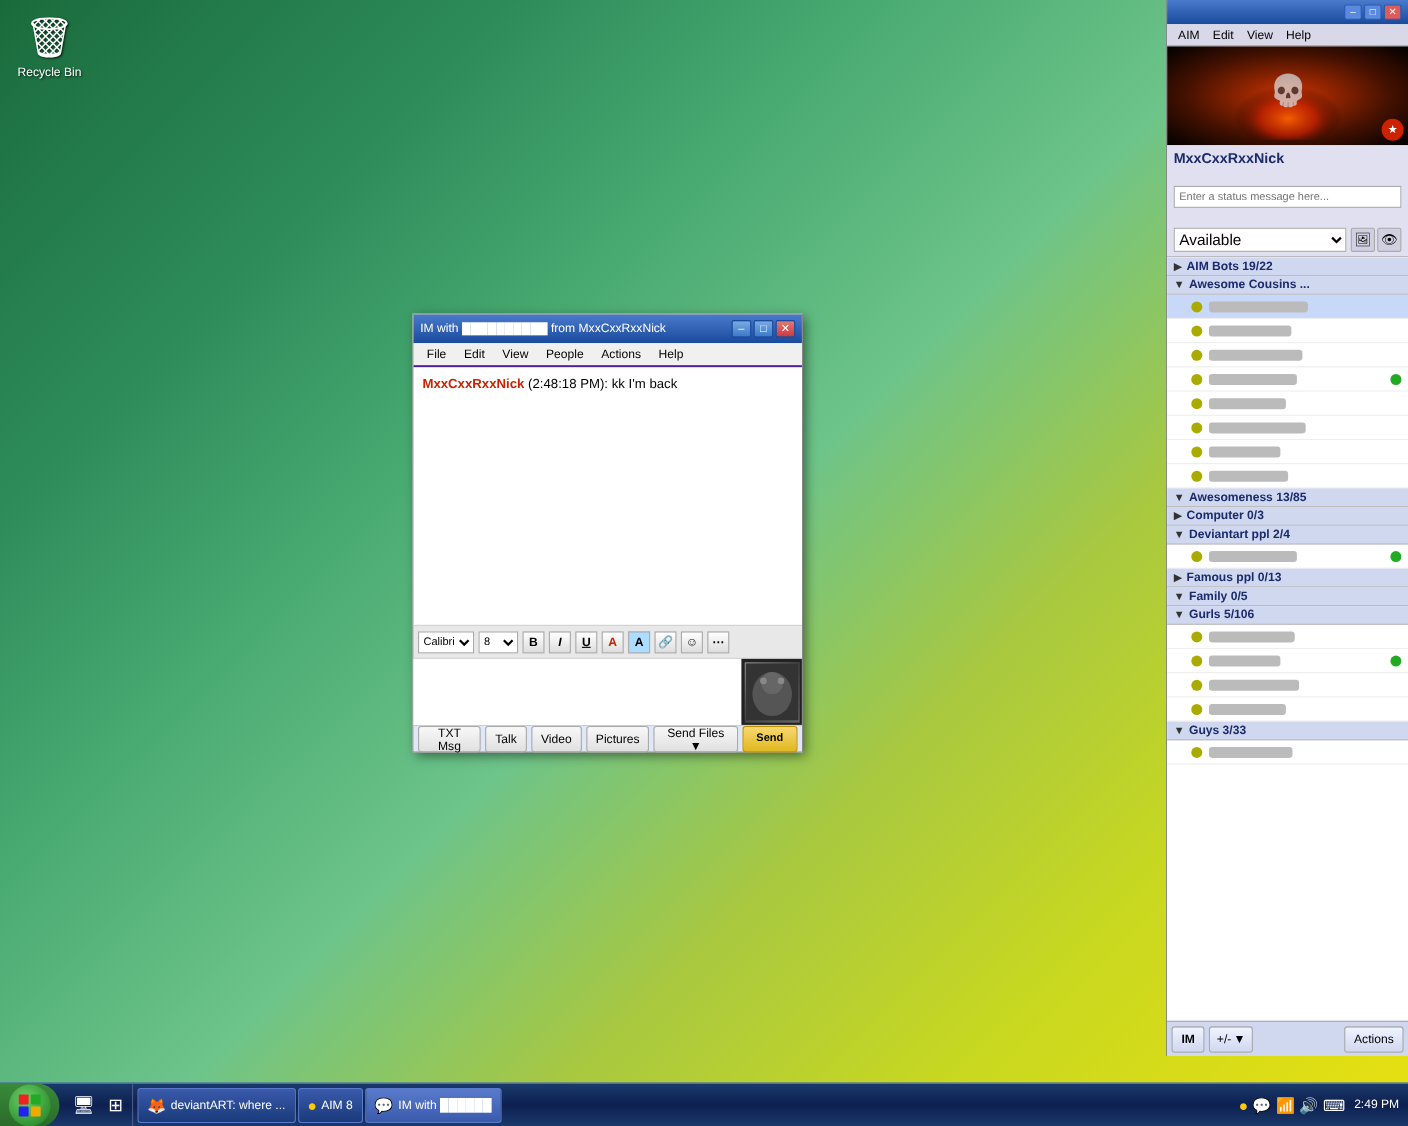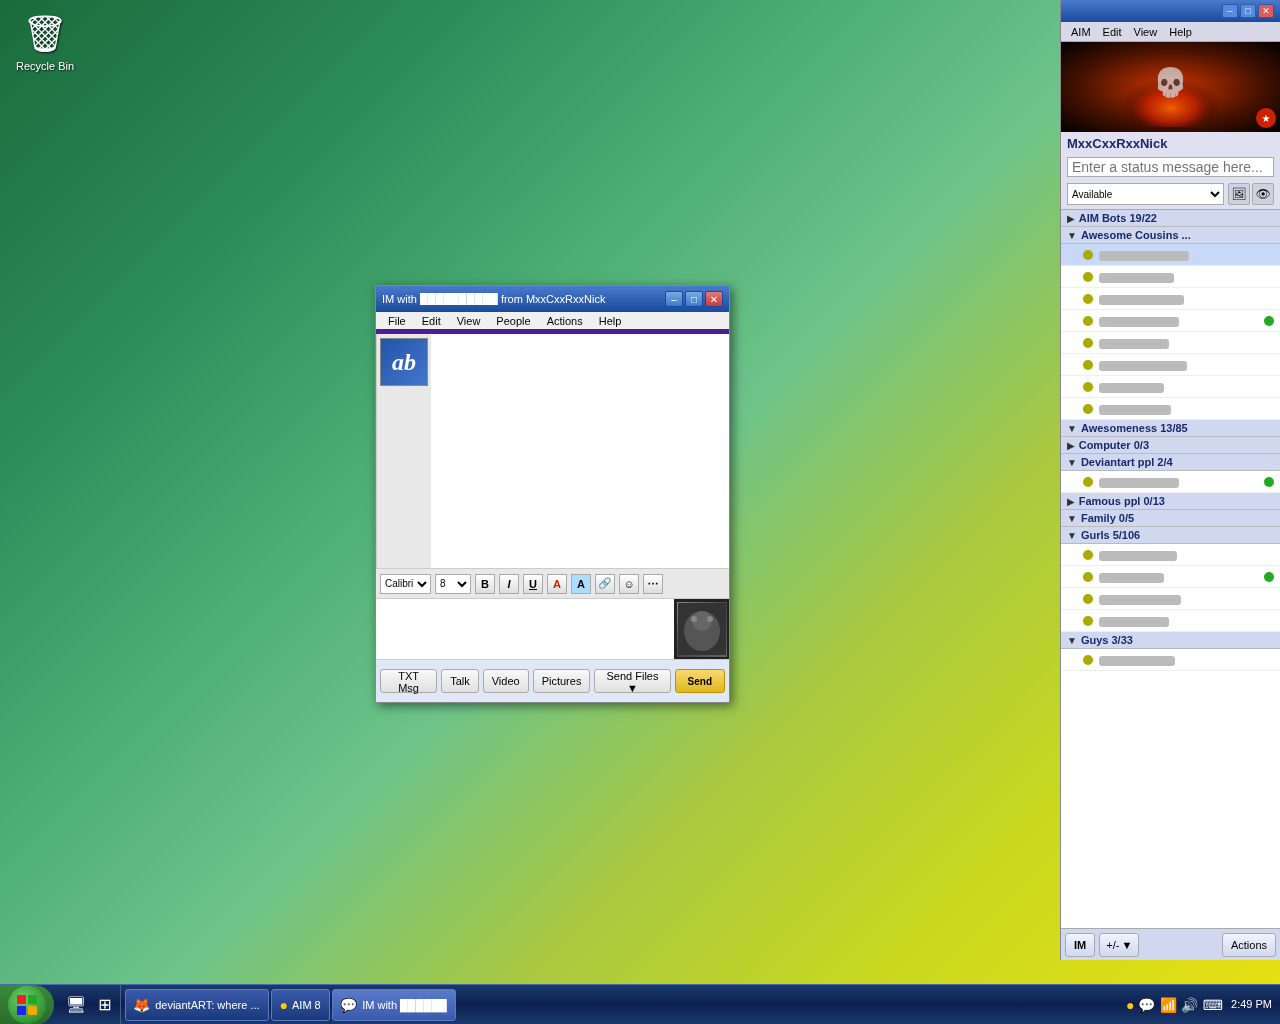--- a/index.html
+++ b/index.html
@@ -179,21 +179,21 @@
       color: white;
     }
     .im-titlebar-btn.close {
       background: linear-gradient(to bottom, #e07a7a 0%, #cb3a3a 100%);
     }
     .im-menubar {
       height: 22px;
       background: #f0f0f0;
       display: flex;
       align-items: center;
-      border-bottom: 5px solid #4c1d95;
+      border-bottom: 2px solid #4c1d95;
       padding: 0 4px;
     }
     .im-menu-item {
       padding: 2px 8px;
       font-size: 11px;
       cursor: pointer;
       color: #000;
     }
     .im-chat-area {
       display: flex;
@@ -295,21 +295,21 @@
       width: 50px;
       height: 55px;
       background: linear-gradient(135deg, #888 0%, #444 50%, #666 100%);
       font-size: 8px;
       color: #ccc;
       display: flex;
       align-items: center;
       justify-content: center;
     }
     .im-bottom-bar {
-      height: 43px;
+      height: 24px;
       background: #e0e8f8;
       display: flex;
       align-items: center;
       gap: 4px;
       padding: 0 4px;
       border-top: 1px solid #ccc;
     }
     .im-bottom-btn {
       height: 24px;
       padding: 0 8px;
@@ -420,35 +420,35 @@
       border-bottom: 1px solid #aaa;
     }
     .aim-username {
       font-size: 13px;
       font-weight: bold;
       color: #1a2a6b;
     }
     .aim-status-input {
       width: 100%;
       height: 20px;
-      font-size: 14px;
+      font-size: 10px;
       border: 1px solid #aaa;
-      margin: 6px 0;
+      margin: 18px 0;
       padding: 2px 4px;
       background: white;
     }
     .aim-status-row {
       display: flex;
       align-items: center;
       gap: 4px;
     }
     .aim-status-select {
       flex: 1;
       height: 22px;
-      font-size: 10px;
+      font-size: 14px;
       background: white;
       border: 1px solid #aaa;
     }
     .aim-status-icons {
       display: flex;
       gap: 2px;
     }
     .aim-status-icon-btn {
       width: 22px;
       height: 22px;
@@ -840,23 +840,25 @@
     <div class="im-menubar">
       <div class="im-menu-item">File</div>
       <div class="im-menu-item">Edit</div>
       <div class="im-menu-item">View</div>
       <div class="im-menu-item">People</div>
       <div class="im-menu-item">Actions</div>
       <div class="im-menu-item">Help</div>
     </div>
 
     <div class="im-chat-area">
-      <div class="im-sidebar">
-        <div class="im-avatar-box">
-          <span style="font-family: serif;">ab</span>
+      <div class="im-messages">
+        <div class="im-message-line">
+          <span class="im-sender">MxxCxxRxxNick</span>
+          <span>(2:48:18 PM):</span>
+          <span> kk I'm back</span>
         </div>
       </div>
     </div>
 
     <div class="im-toolbar">
       <select class="im-font-select">
         <option>Calibri</option>
       </select>
       <select class="im-size-select">
         <option>8</option>

